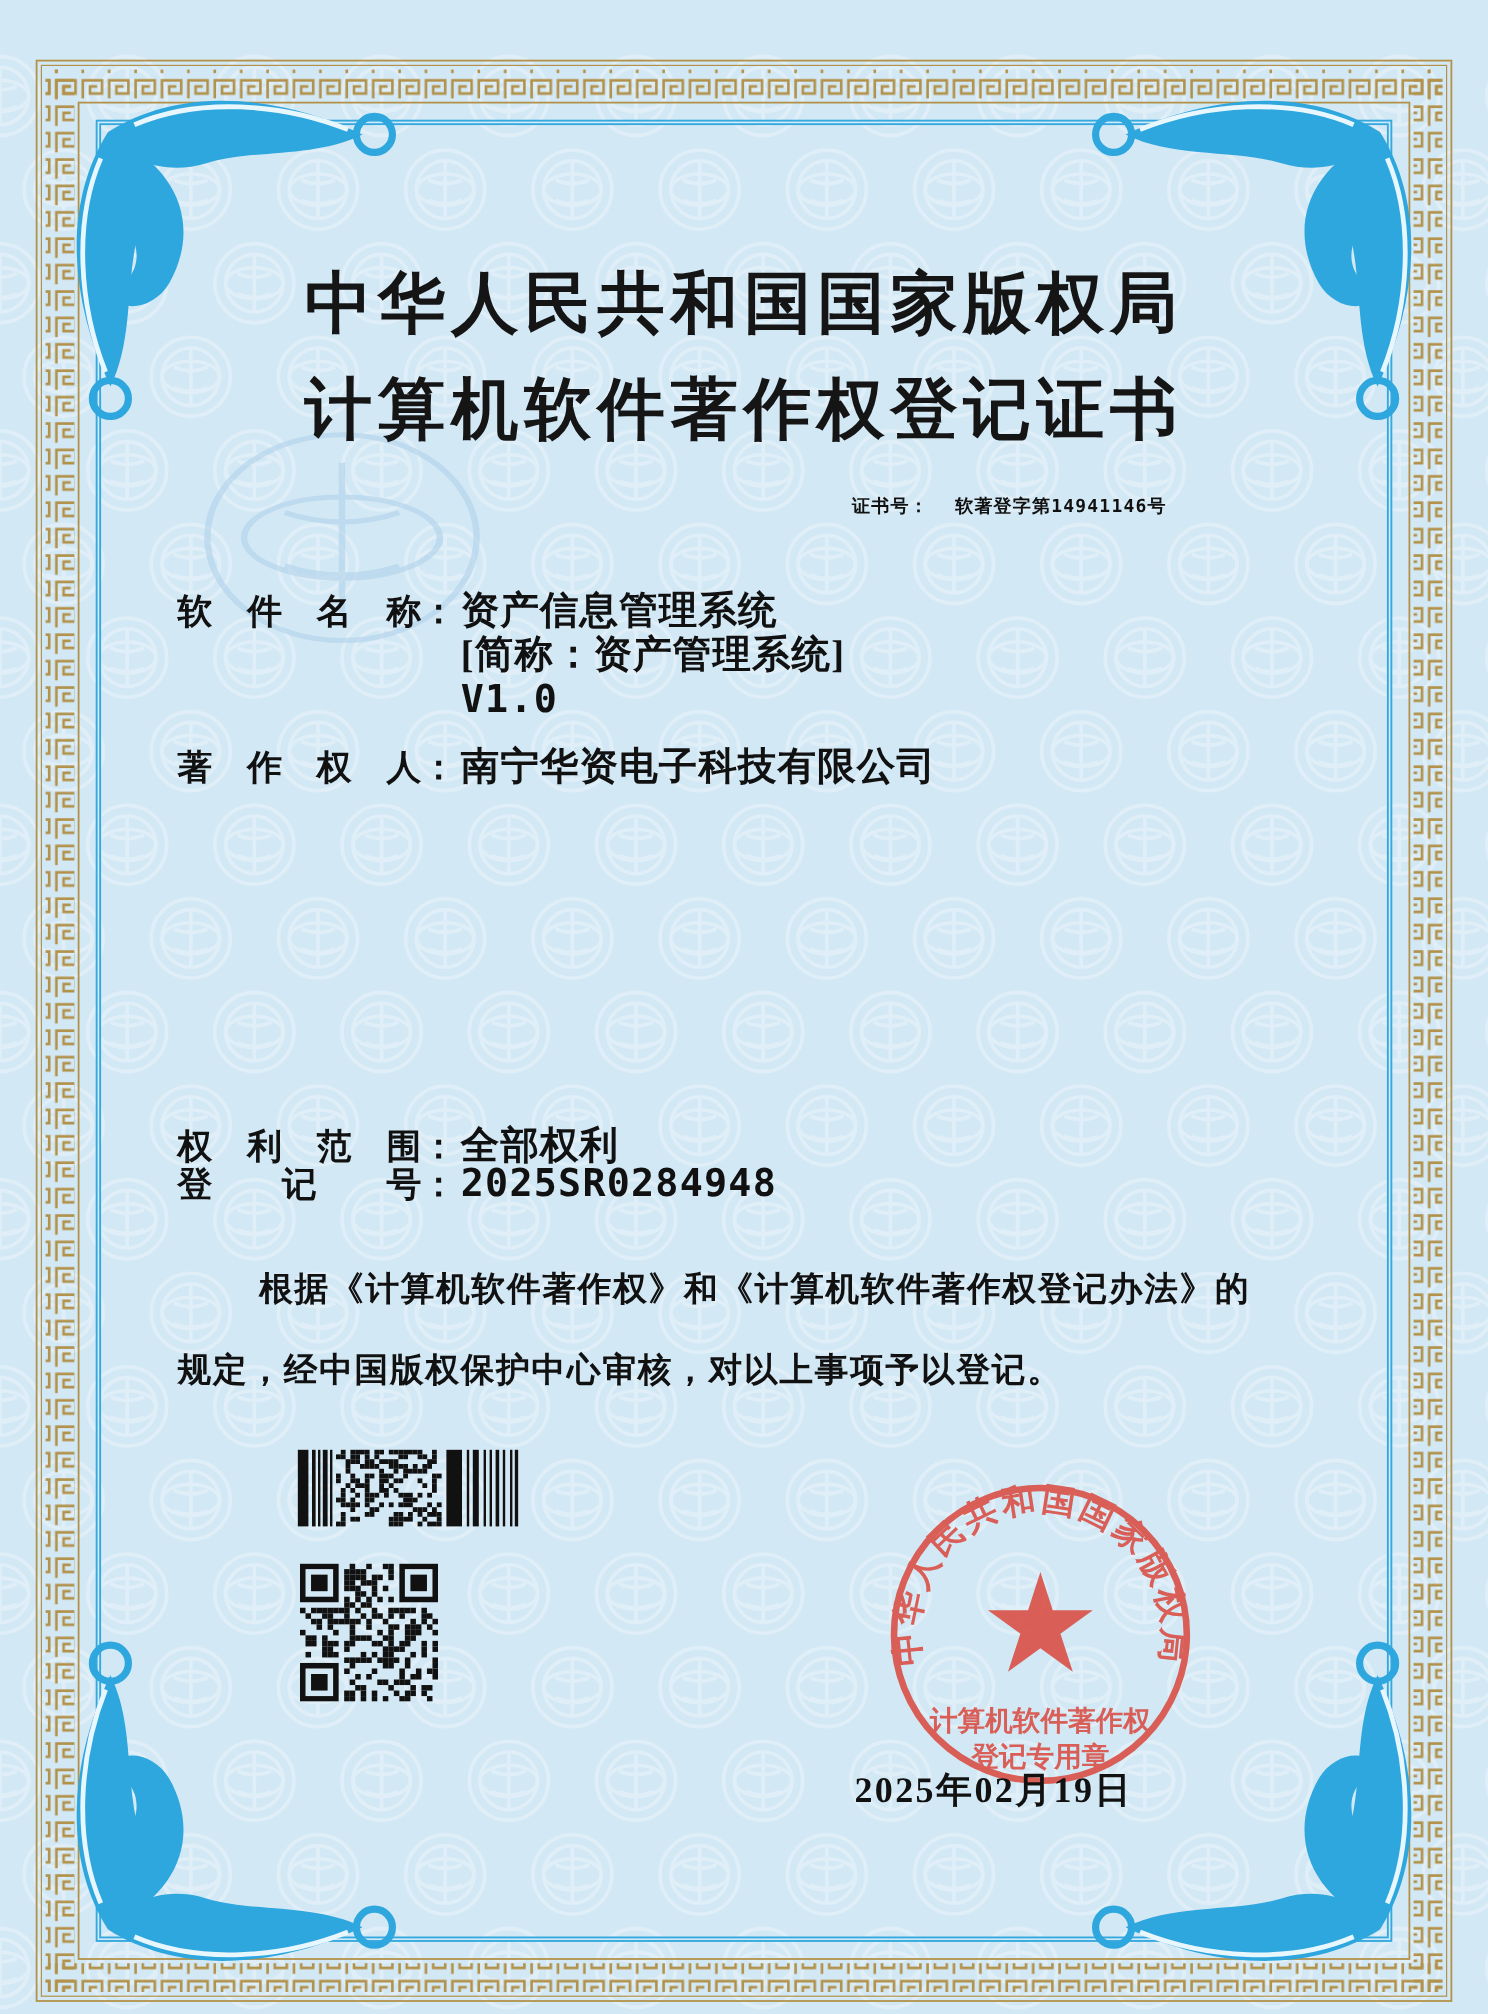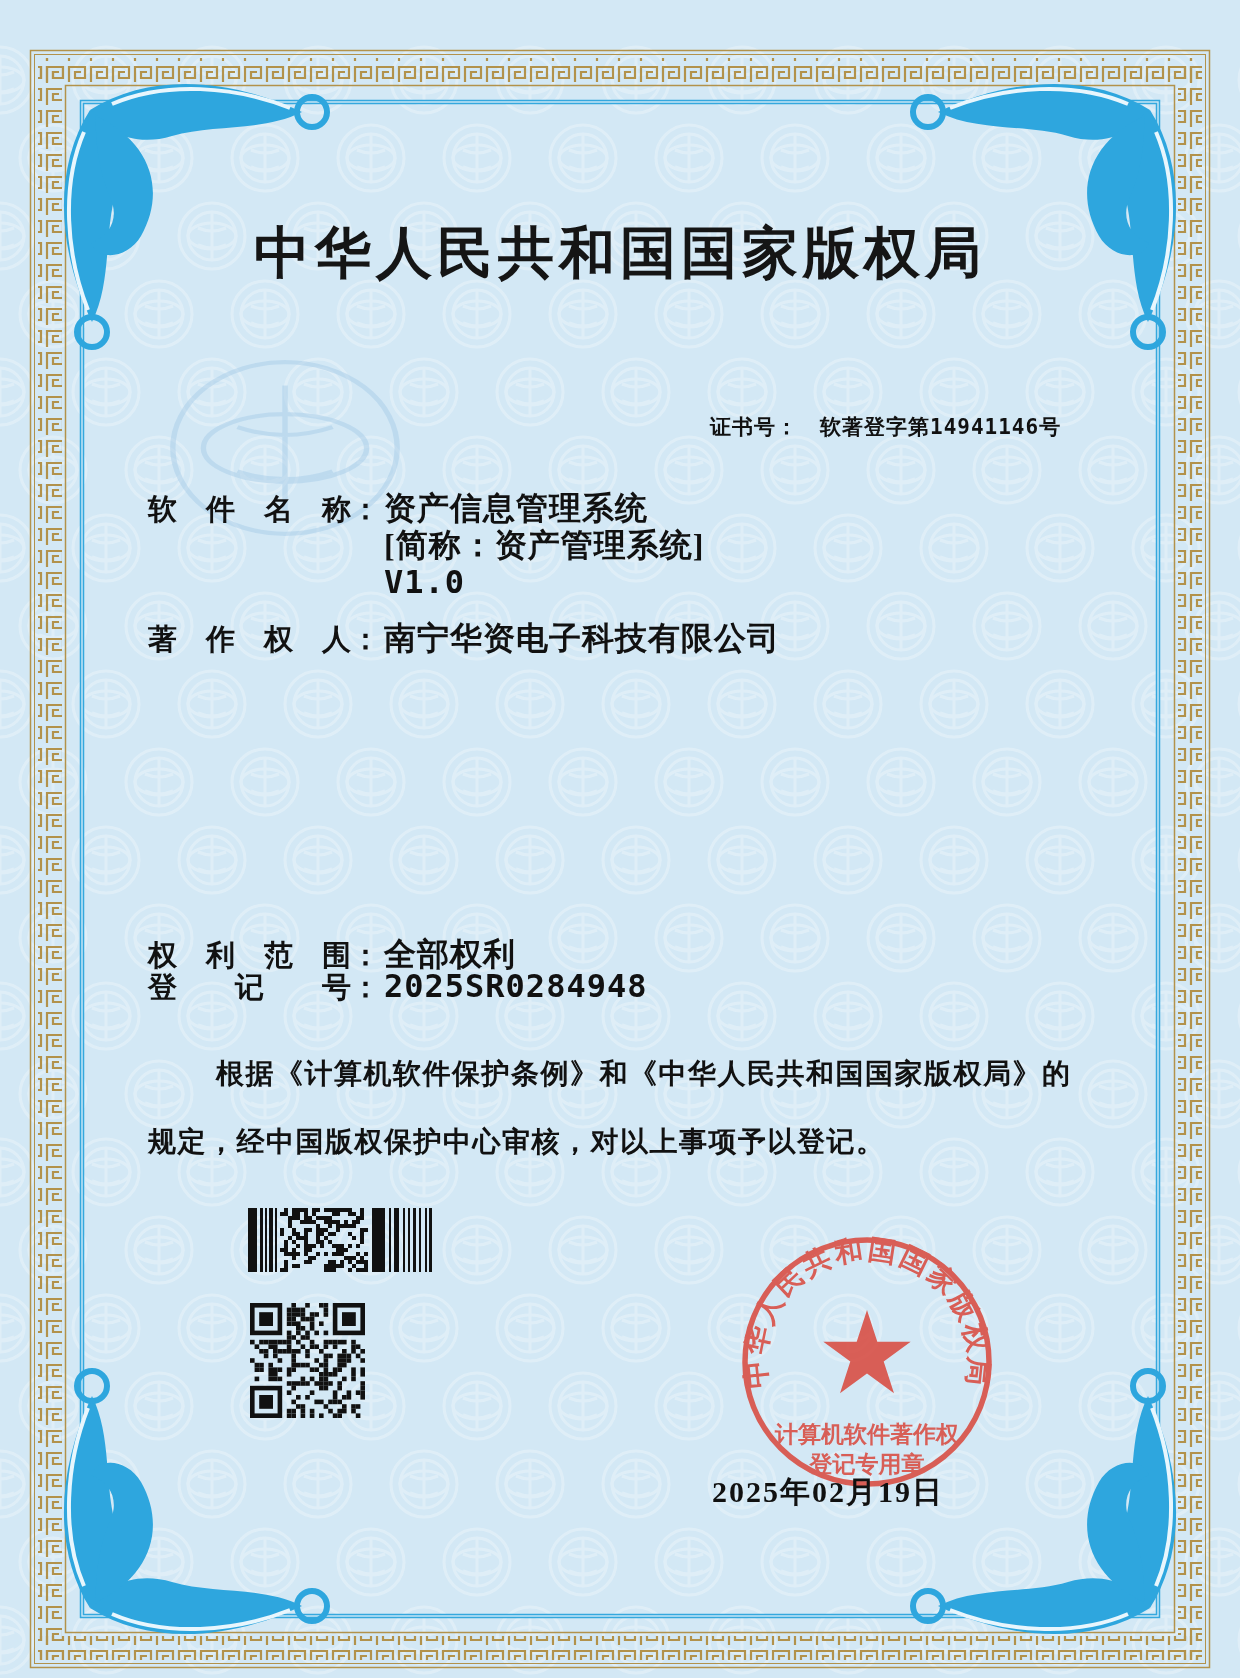--- a/index.html
+++ b/index.html
@@ -3,21 +3,21 @@
 <meta charset="utf-8">
 <style>
   html,body{margin:0;padding:0;background:#d3e8f5;}
   .page{position:relative;width:1240px;height:1678px;background:#d3e8f5;overflow:hidden;
         font-family:"Liberation Serif","DejaVu Serif",serif;color:#111;margin-top:20px;}
   .abs{position:absolute;left:0;top:0;}
   .title{position:absolute;left:0;width:1240px;text-align:center;font-weight:700;
          font-size:56px;letter-spacing:5px;color:#151515;z-index:3;}
   .t1{top:196px;}
   .t2{top:284px;}
-  .certno{position:absolute;left:710px;top:393px;font-size:21px;font-weight:700;
+  .certno{position:absolute;left:710px;top:393px;font-size:15px;font-weight:700;
           letter-spacing:1px;z-index:3;white-space:nowrap;}
   .certno .num{margin-left:22px;}
   .field{position:absolute;left:148px;display:flex;z-index:3;gap:16px;}
   .flabel{width:220px;font-weight:700;font-size:29px;flex:0 0 220px;white-space:nowrap;}
   .fvals{font-size:32px;font-weight:700;line-height:37px;letter-spacing:1px;}
   .num{font-family:"DejaVu Sans Mono","Liberation Mono",monospace;}
   .para{position:absolute;font-size:28px;font-weight:600;letter-spacing:1.5px;z-index:3;white-space:nowrap;}
   .p1{left:216px;top:1035px;}
   .p2{left:148px;top:1103px;}
   .date{position:absolute;left:712px;top:1452px;width:310px;text-align:left;
@@ -349,20 +349,21 @@
     <rect x="82" y="82" width="1076" height="1514" fill="none" stroke="#35a8de" stroke-width="4.5"></rect>
     <rect x="82" y="82" width="1076" height="1514" fill="none" stroke="#cfeaf8" stroke-width="1.4"></rect>
 
     <use href="#orn"></use>
     <use href="#orn" transform="translate(1240,0) scale(-1,1)"></use>
     <use href="#orn" transform="translate(0,1678) scale(1,-1)"></use>
     <use href="#orn" transform="translate(1240,1678) scale(-1,-1)"></use>
   </svg>
 
   <div class="title t1">中华人民共和国国家版权局</div>
+  <div class="title t2">计算机软件著作权登记证书</div>
 
   <div class="certno">
     <span>证书号：</span><span class="num">软著登字第14941146号</span>
   </div>
 
   <div class="field" style="top:470px">
     <span class="flabel">软　件　名　称：</span>
     <div class="fvals">
       <div>资产信息管理系统</div>
       <div>[简称：资产管理系统]</div>
@@ -385,21 +386,21 @@
       </div>
   </div>
 
   <div class="field" style="top:948px">
     <span class="flabel">登　　记　　号：</span>
     <div class="fvals">
         <div class="num">2025SR0284948</div>
       </div>
   </div>
 
-  <div class="para p1">根据《计算机软件保护条例》和《中华人民共和国国家版权局》的</div>
+  <div class="para p1">根据《计算机软件著作权》和《计算机软件著作权登记办法》的</div>
   <div class="para p2">规定，经中国版权保护中心审核，对以上事项予以登记。</div>
 
   <svg id="barcode" class="abs" style="left:248px;top:1188px" width="184" height="66">
       <rect x="0" y="0" width="9" height="64" fill="#111"></rect>
       <rect x="12" y="0" width="3" height="64" fill="#111"></rect>
       <rect x="17" y="0" width="2" height="64" fill="#111"></rect>
       <rect x="21" y="0" width="4" height="64" fill="#111"></rect>
       <rect x="27" y="0" width="2" height="64" fill="#111"></rect>
       <rect x="32" y="4" width="4" height="4" fill="#111"></rect>
       <rect x="32" y="20" width="4" height="4" fill="#111"></rect>

